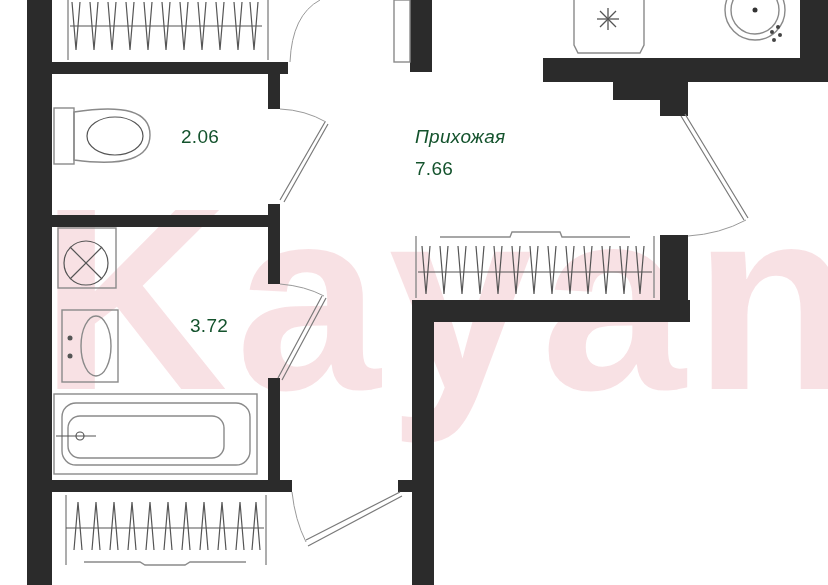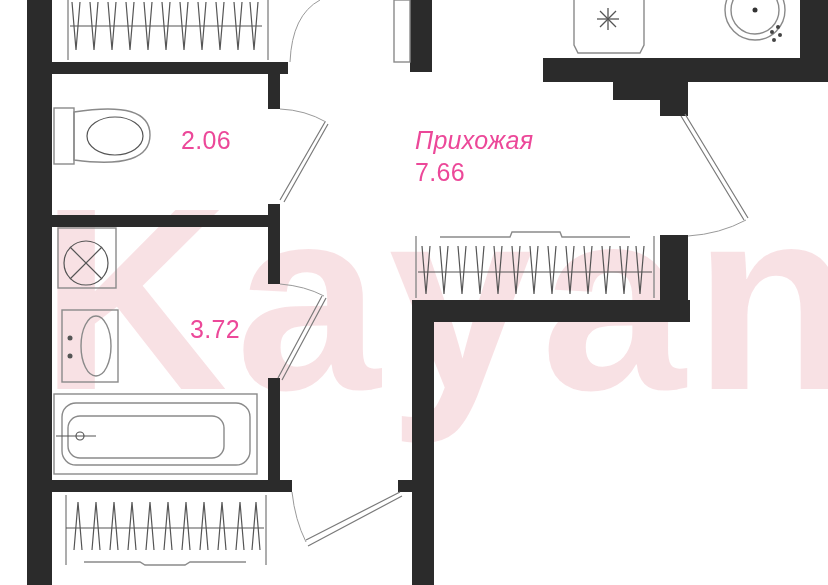--- a/index.html
+++ b/index.html
@@ -3,21 +3,21 @@
   <meta charset="utf-8">
   <style>
     html, body { margin: 0; padding: 0; background: #ffffff; }
     body { width: 828px; height: 585px; overflow: hidden; position: relative; font-family: "Liberation Sans", sans-serif; }
     #plan { position: absolute; left: 0; top: 0; width: 828px; height: 585px; }
     .wall { fill: #2b2b2b; }
     .fixture { fill: none; stroke: #8a8a8a; stroke-width: 1.4; }
     .fixture-dark { fill: none; stroke: #555; stroke-width: 1.2; }
     .door-leaf { fill: none; stroke: #7a7a7a; stroke-width: 1.2; }
     .door-arc { fill: none; stroke: #9a9a9a; stroke-width: 1; }
-    .label { position: absolute; color: #ec4899; font-size: 25px; letter-spacing: 0.3px; }
+    .label { position: absolute; color: #14532d; font-size: 19px; letter-spacing: 0.3px; }
     .watermark { position: absolute; left: 40px; top: 150px; font-size: 260px; font-weight: bold; color: #f4c9cf; opacity: 0.55; letter-spacing: 8px; white-space: nowrap; pointer-events: none; }
   </style>
 </head>
 <body>
 
 <div class="watermark">Kayan</div>
 
 <svg id="plan" viewBox="0 0 828 585" xmlns="http://www.w3.org/2000/svg">
 
   <rect class="wall" x="27" y="0" width="25" height="585"></rect>

